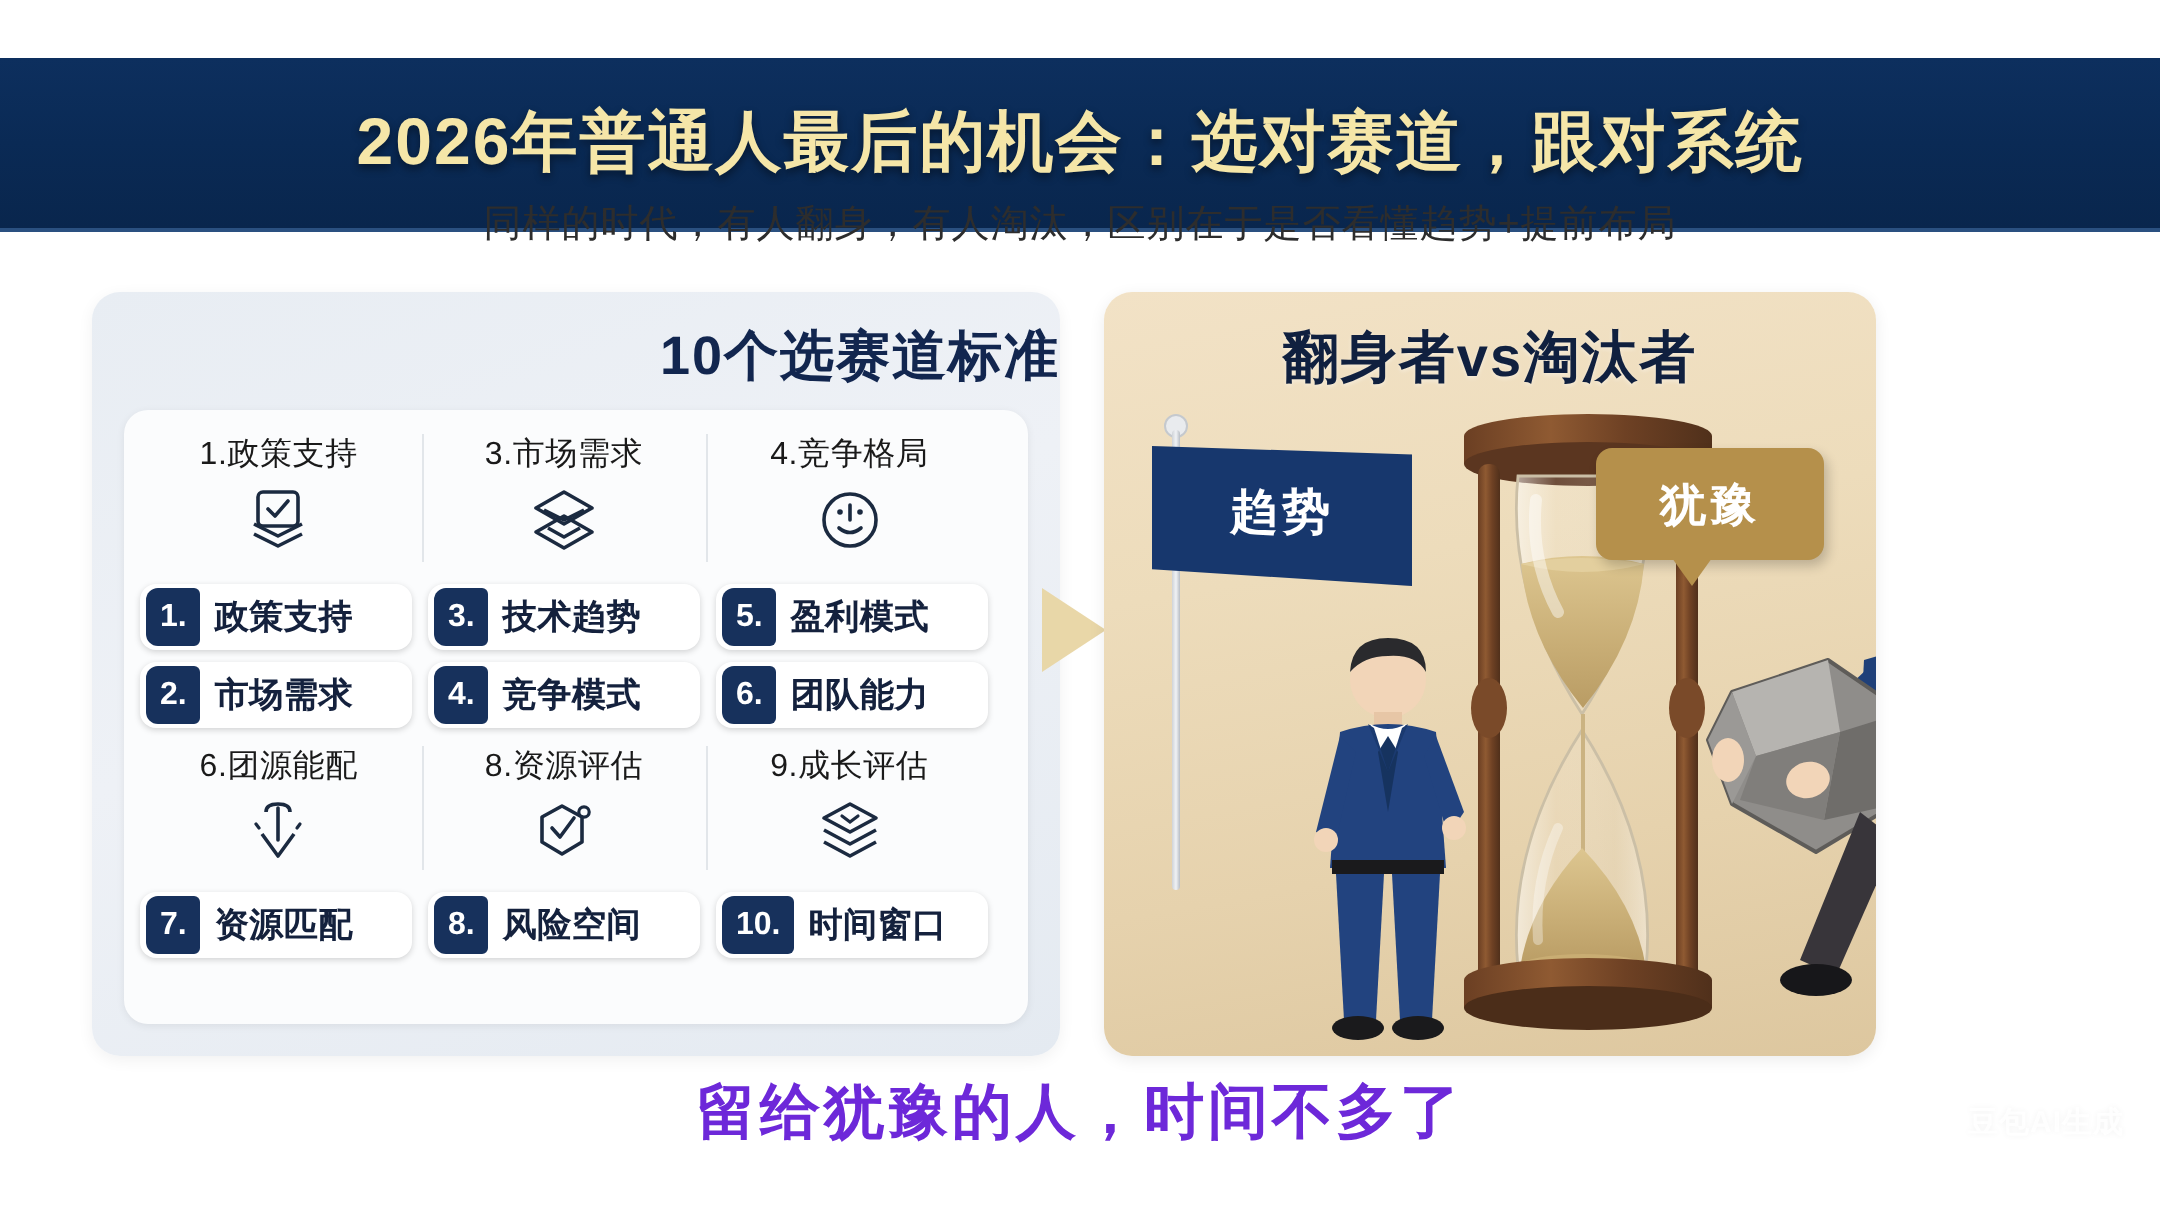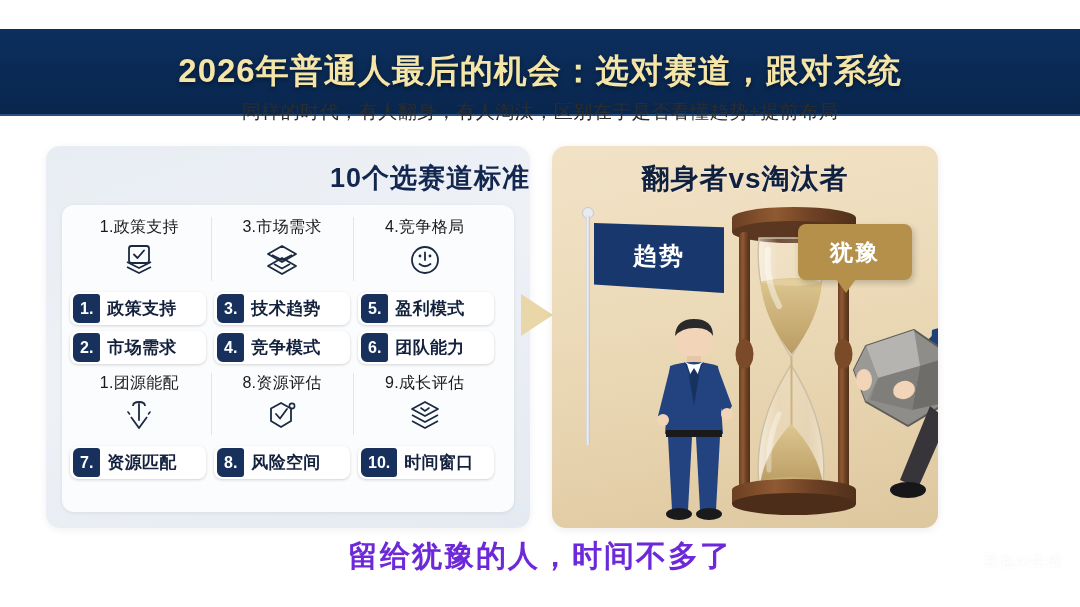--- a/index.html
+++ b/index.html
@@ -105,21 +105,21 @@
   .flag-wrap { position:absolute; left:20px; top:75px; z-index:8; }
   .flag-pole {
     position:absolute; left:14px; top:-6px; width:4px; height:230px;
     background:linear-gradient(90deg,#cfd3d8,#f0f2f5,#b8bdc4); border-radius:2px;
   }
   .flag-knob {
     position:absolute; left:10px; top:-14px; width:12px; height:12px;
     border-radius:50%; background:#e9ebee; border:1px solid #c5c9ce;
   }
   .flag-cloth {
-    position:absolute; left:22px; top:2px; width:130px; height:70px;
+    position:absolute; left:4px; top:2px; width:130px; height:70px;
     background:#17376d;
     clip-path:polygon(0 0,100% 6%,100% 100%,0 88%);
     display:flex; align-items:center; justify-content:center;
     box-shadow:2px 2px 5px rgba(0,0,0,0.18);
   }
   .flag-text { color:#fff; font-size:24px; font-weight:bold; letter-spacing:2px; margin-bottom:4px; }
 
   
   .bubble {
     position:absolute; right:26px; top:78px; z-index:8;
@@ -228,21 +228,21 @@
         <span class="badge-text">竞争模式</span>
       </div>
       <div class="badge">
         <span class="badge-num">6.</span>
         <span class="badge-text">团队能力</span>
       </div>
     </div>
 
     <div class="icon-row" style="height:76px;">
       <div class="icon-cell">
-        <div class="icon-label">1.团源能配</div>
+        <div class="icon-label">6.团源能配</div>
         <div class="icon-glyph">
           <svg width="40" height="38" viewBox="0 0 40 38">
             <path d="M20 7 L20 23" fill="none" stroke="#1b2a40" stroke-width="1.8" stroke-linecap="round"></path>
             <path d="M14 9 Q14 5 20 5 Q26 5 26 9" fill="none" stroke="#1b2a40" stroke-width="1.8"></path>
             <path d="M12 20 L20 31 L28 20" fill="none" stroke="#1b2a40" stroke-width="1.8" stroke-linejoin="round"></path>
             <path d="M9 15 L10.5 17" stroke="#1b2a40" stroke-width="1.6" stroke-linecap="round"></path>
             <path d="M31 15 L29.5 17" stroke="#1b2a40" stroke-width="1.6" stroke-linecap="round"></path>
           </svg>
         </div>
       </div>

